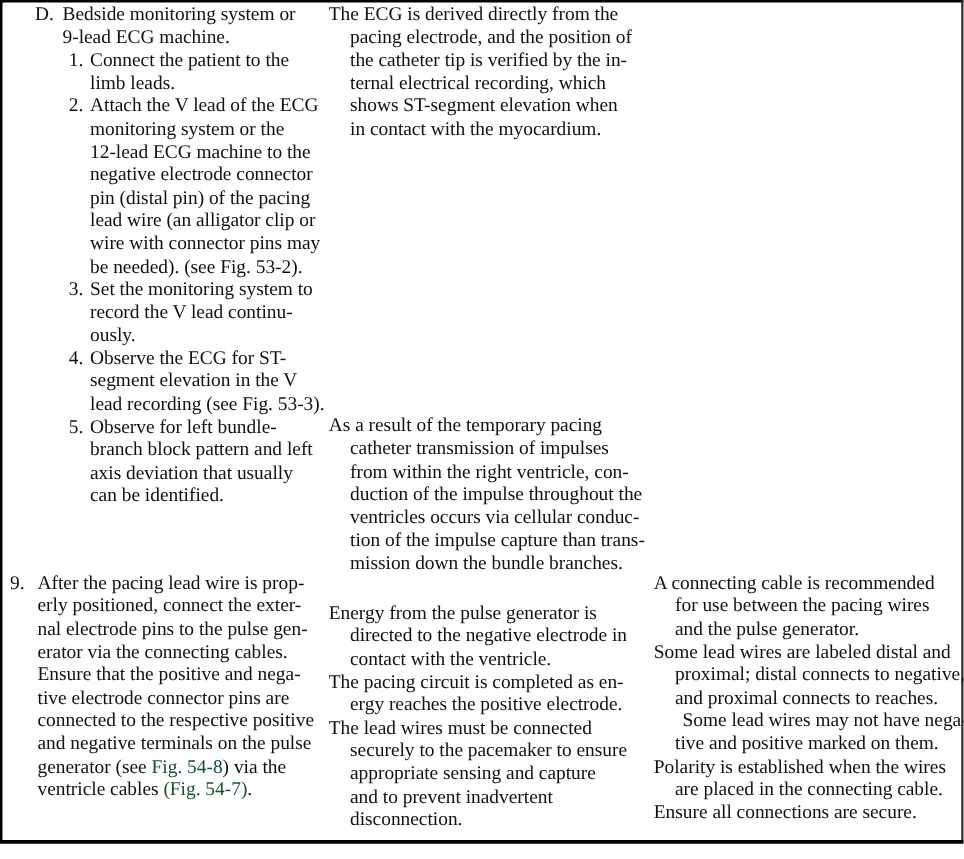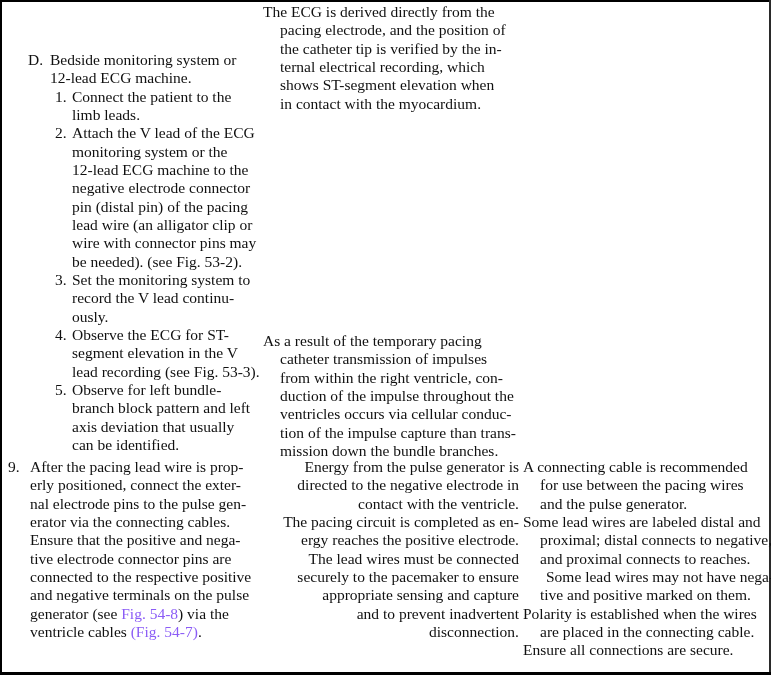--- a/index.html
+++ b/index.html
@@ -17,48 +17,48 @@
   #frame-top{left:0;top:0;width:771px;height:2px;}
   #frame-left{left:0;top:0;width:2px;height:674px;}
   #frame-right{left:769px;top:0;width:2px;height:674px;background:#2a2a2a;}
   #frame-bottom{left:0;top:672px;width:771px;height:3px;}
 
   .block{position:absolute;white-space:nowrap;}
 
   
   .labeled{position:relative;}
   .labeled > .lbl{position:absolute;left:0;top:0;}
-  .item-d > .txt{padding-left:22px;margin-top:48px;}
+  .item-d > .txt{padding-left:22px;}
   .sub-item{padding-left:27px;position:relative;}
   .sub-item > .lbl{left:27px;}
   .sub-item > .txt{padding-left:17px;}
   .item-9 > .txt{padding-left:22px;}
 
   
   .para .line:not(:first-child){padding-left:17px;}
   .para.extra-indent .line:nth-child(4){padding-left:23px;}
 
-  .fig-link{color:#8b5cf6;}
+  .fig-link{color:#14532d;}
 </style>
 </head>
 <body>
 
 <div id="page">
 
   <div class="frame" id="frame-top"></div>
   <div class="frame" id="frame-left"></div>
   <div class="frame" id="frame-right"></div>
   <div class="frame" id="frame-bottom"></div>
 
   <div class="block" style="left:28px;top:3px;width:232px;">
     <div class="labeled item-d">
       <span class="lbl">D.</span>
       <div class="txt">
           <div class="line">Bedside monitoring system or</div>
-          <div class="line">12-lead ECG machine.</div>
+          <div class="line">9-lead ECG machine.</div>
         </div>
     </div>
     <div class="labeled sub-item">
       <span class="lbl">1.</span>
       <div class="txt">
           <div class="line">Connect the patient to the</div>
           <div class="line">limb leads.</div>
         </div>
     </div>
     <div class="labeled sub-item">
@@ -131,21 +131,21 @@
   <div class="block para" style="left:263px;top:332px;width:256px;">
       <div class="line">As a result of the temporary pacing</div>
       <div class="line">catheter transmission of impulses</div>
       <div class="line">from within the right ventricle, con-</div>
       <div class="line">duction of the impulse throughout the</div>
       <div class="line">ventricles occurs via cellular conduc-</div>
       <div class="line">tion of the impulse capture than trans-</div>
       <div class="line">mission down the bundle branches.</div>
     </div>
 
-  <div class="block" style="left:263px;top:458px;width:256px;text-align:right;">
+  <div class="block" style="left:263px;top:482px;width:256px;">
     <div class="para">
         <div class="line">Energy from the pulse generator is</div>
         <div class="line">directed to the negative electrode in</div>
         <div class="line">contact with the ventricle.</div>
       </div>
     <div class="para">
         <div class="line">The pacing circuit is completed as en-</div>
         <div class="line">ergy reaches the positive electrode.</div>
       </div>
     <div class="para">

